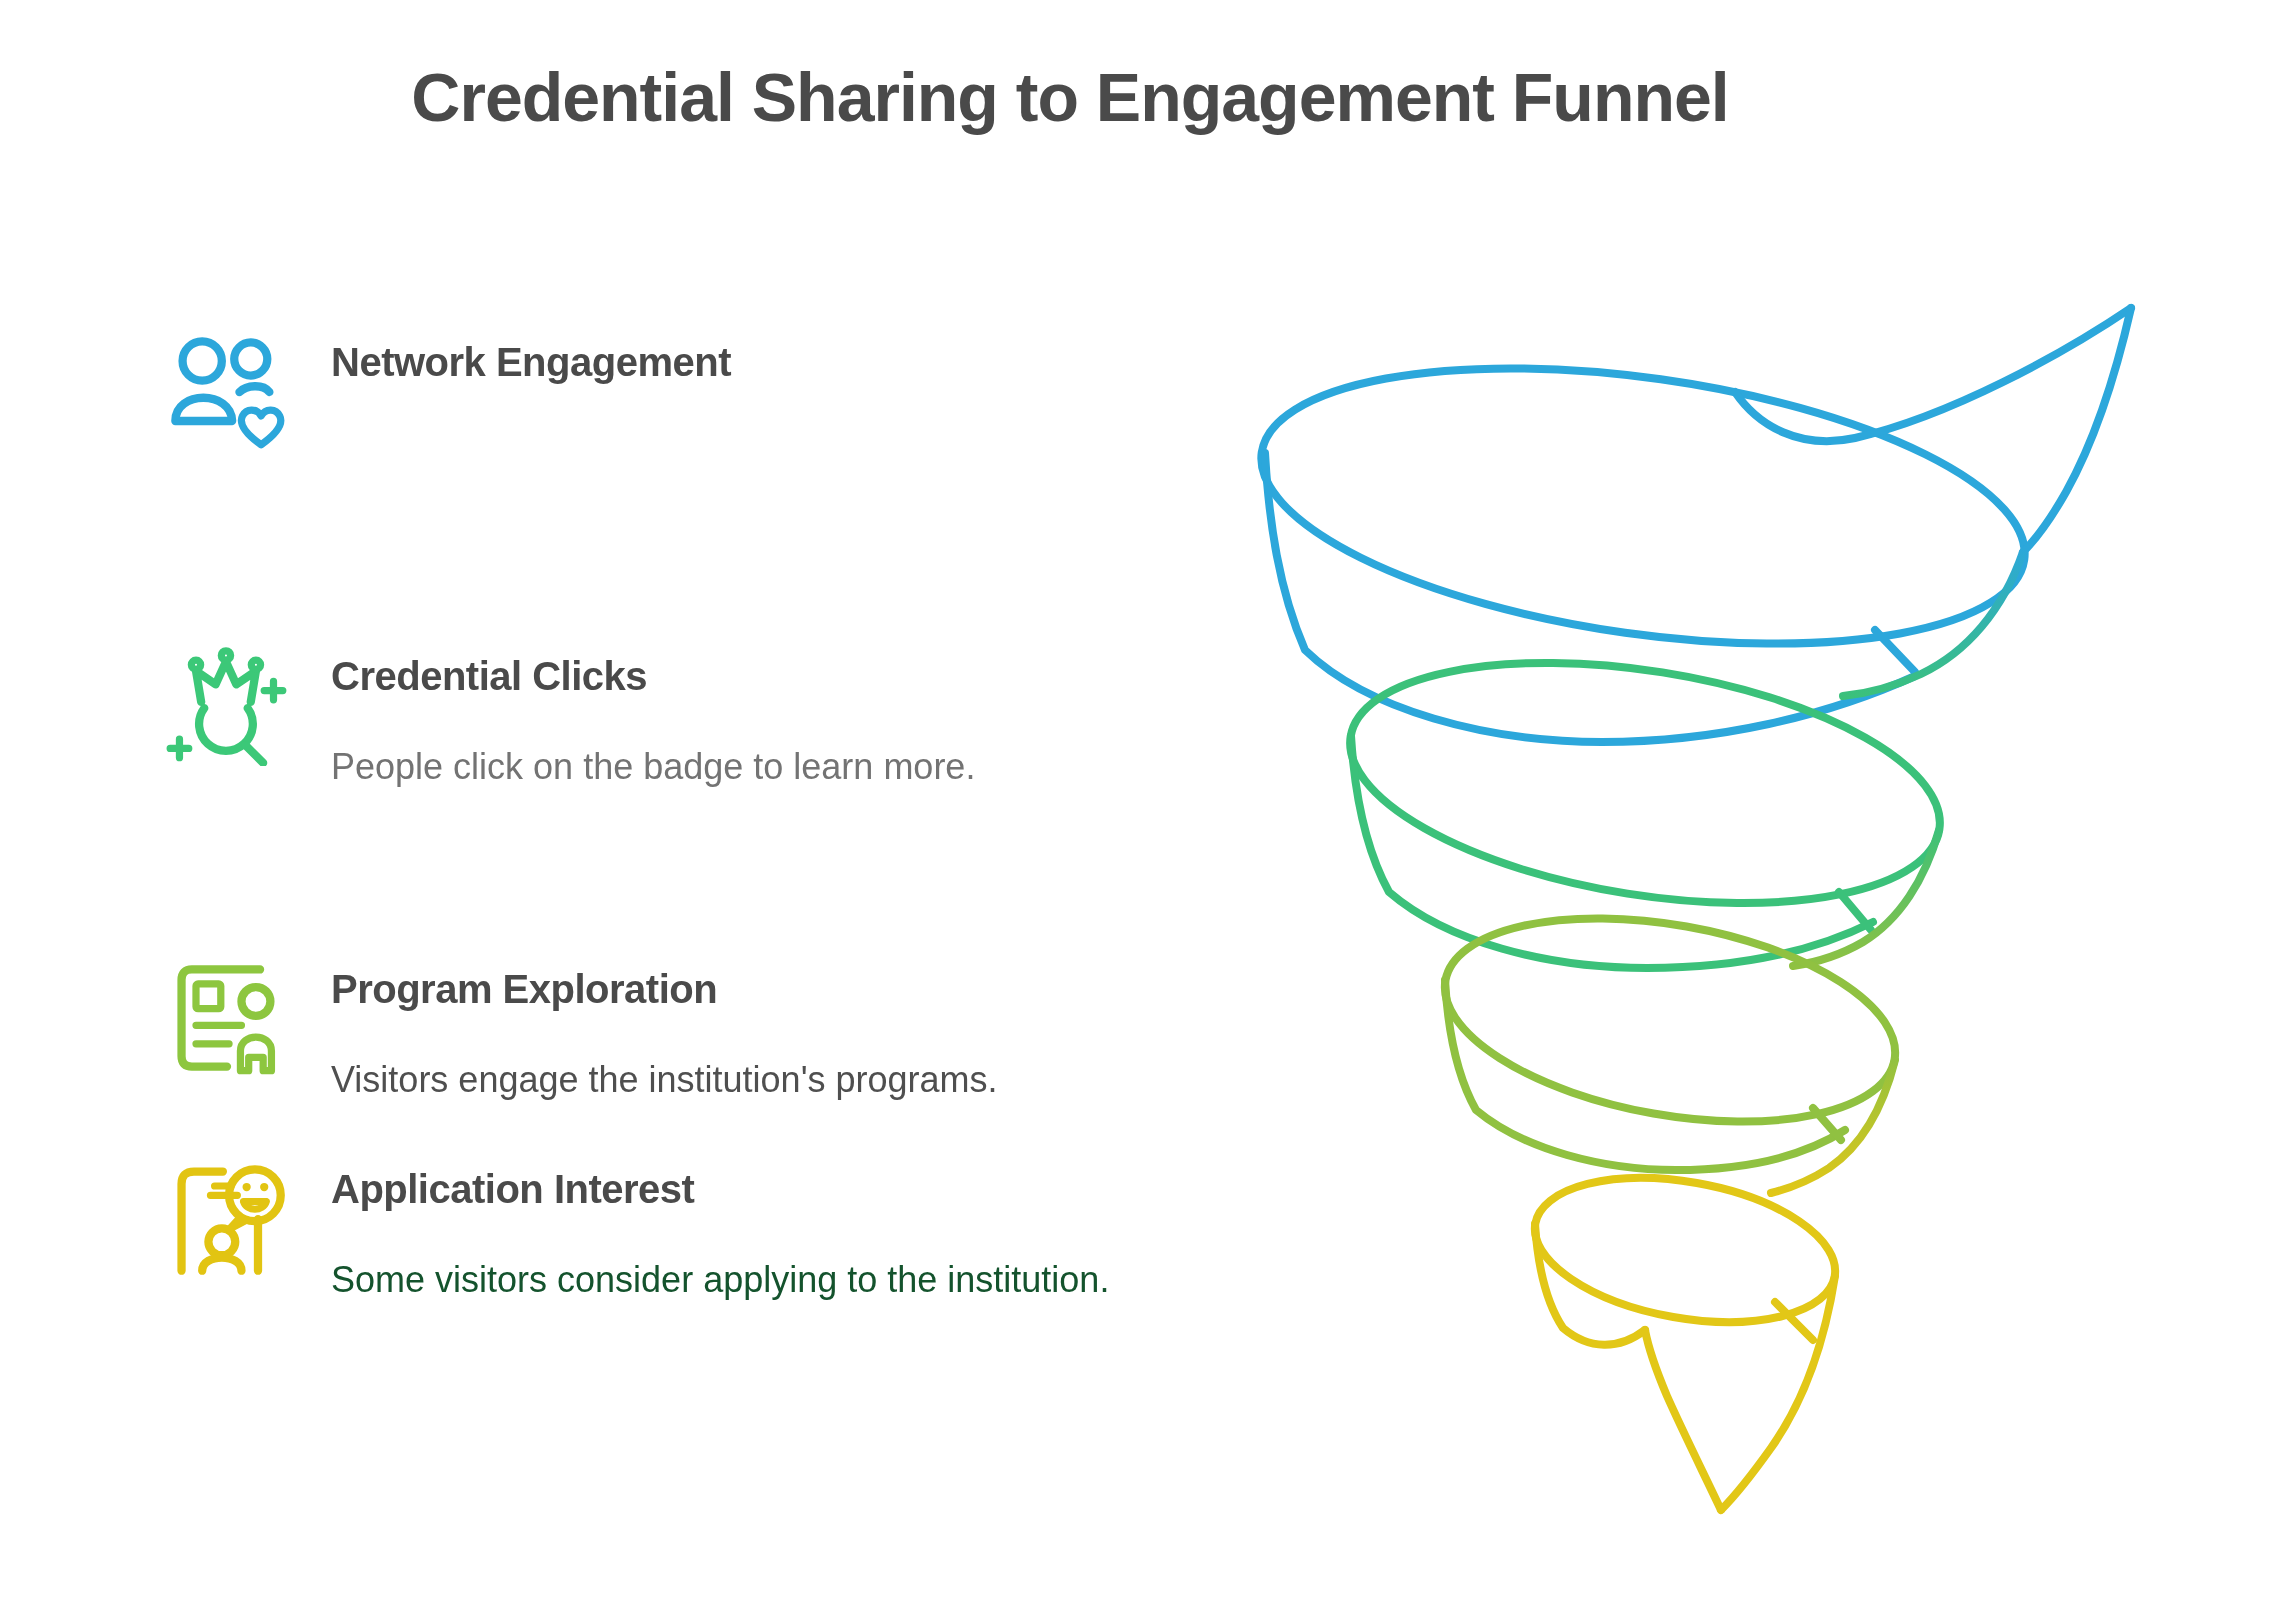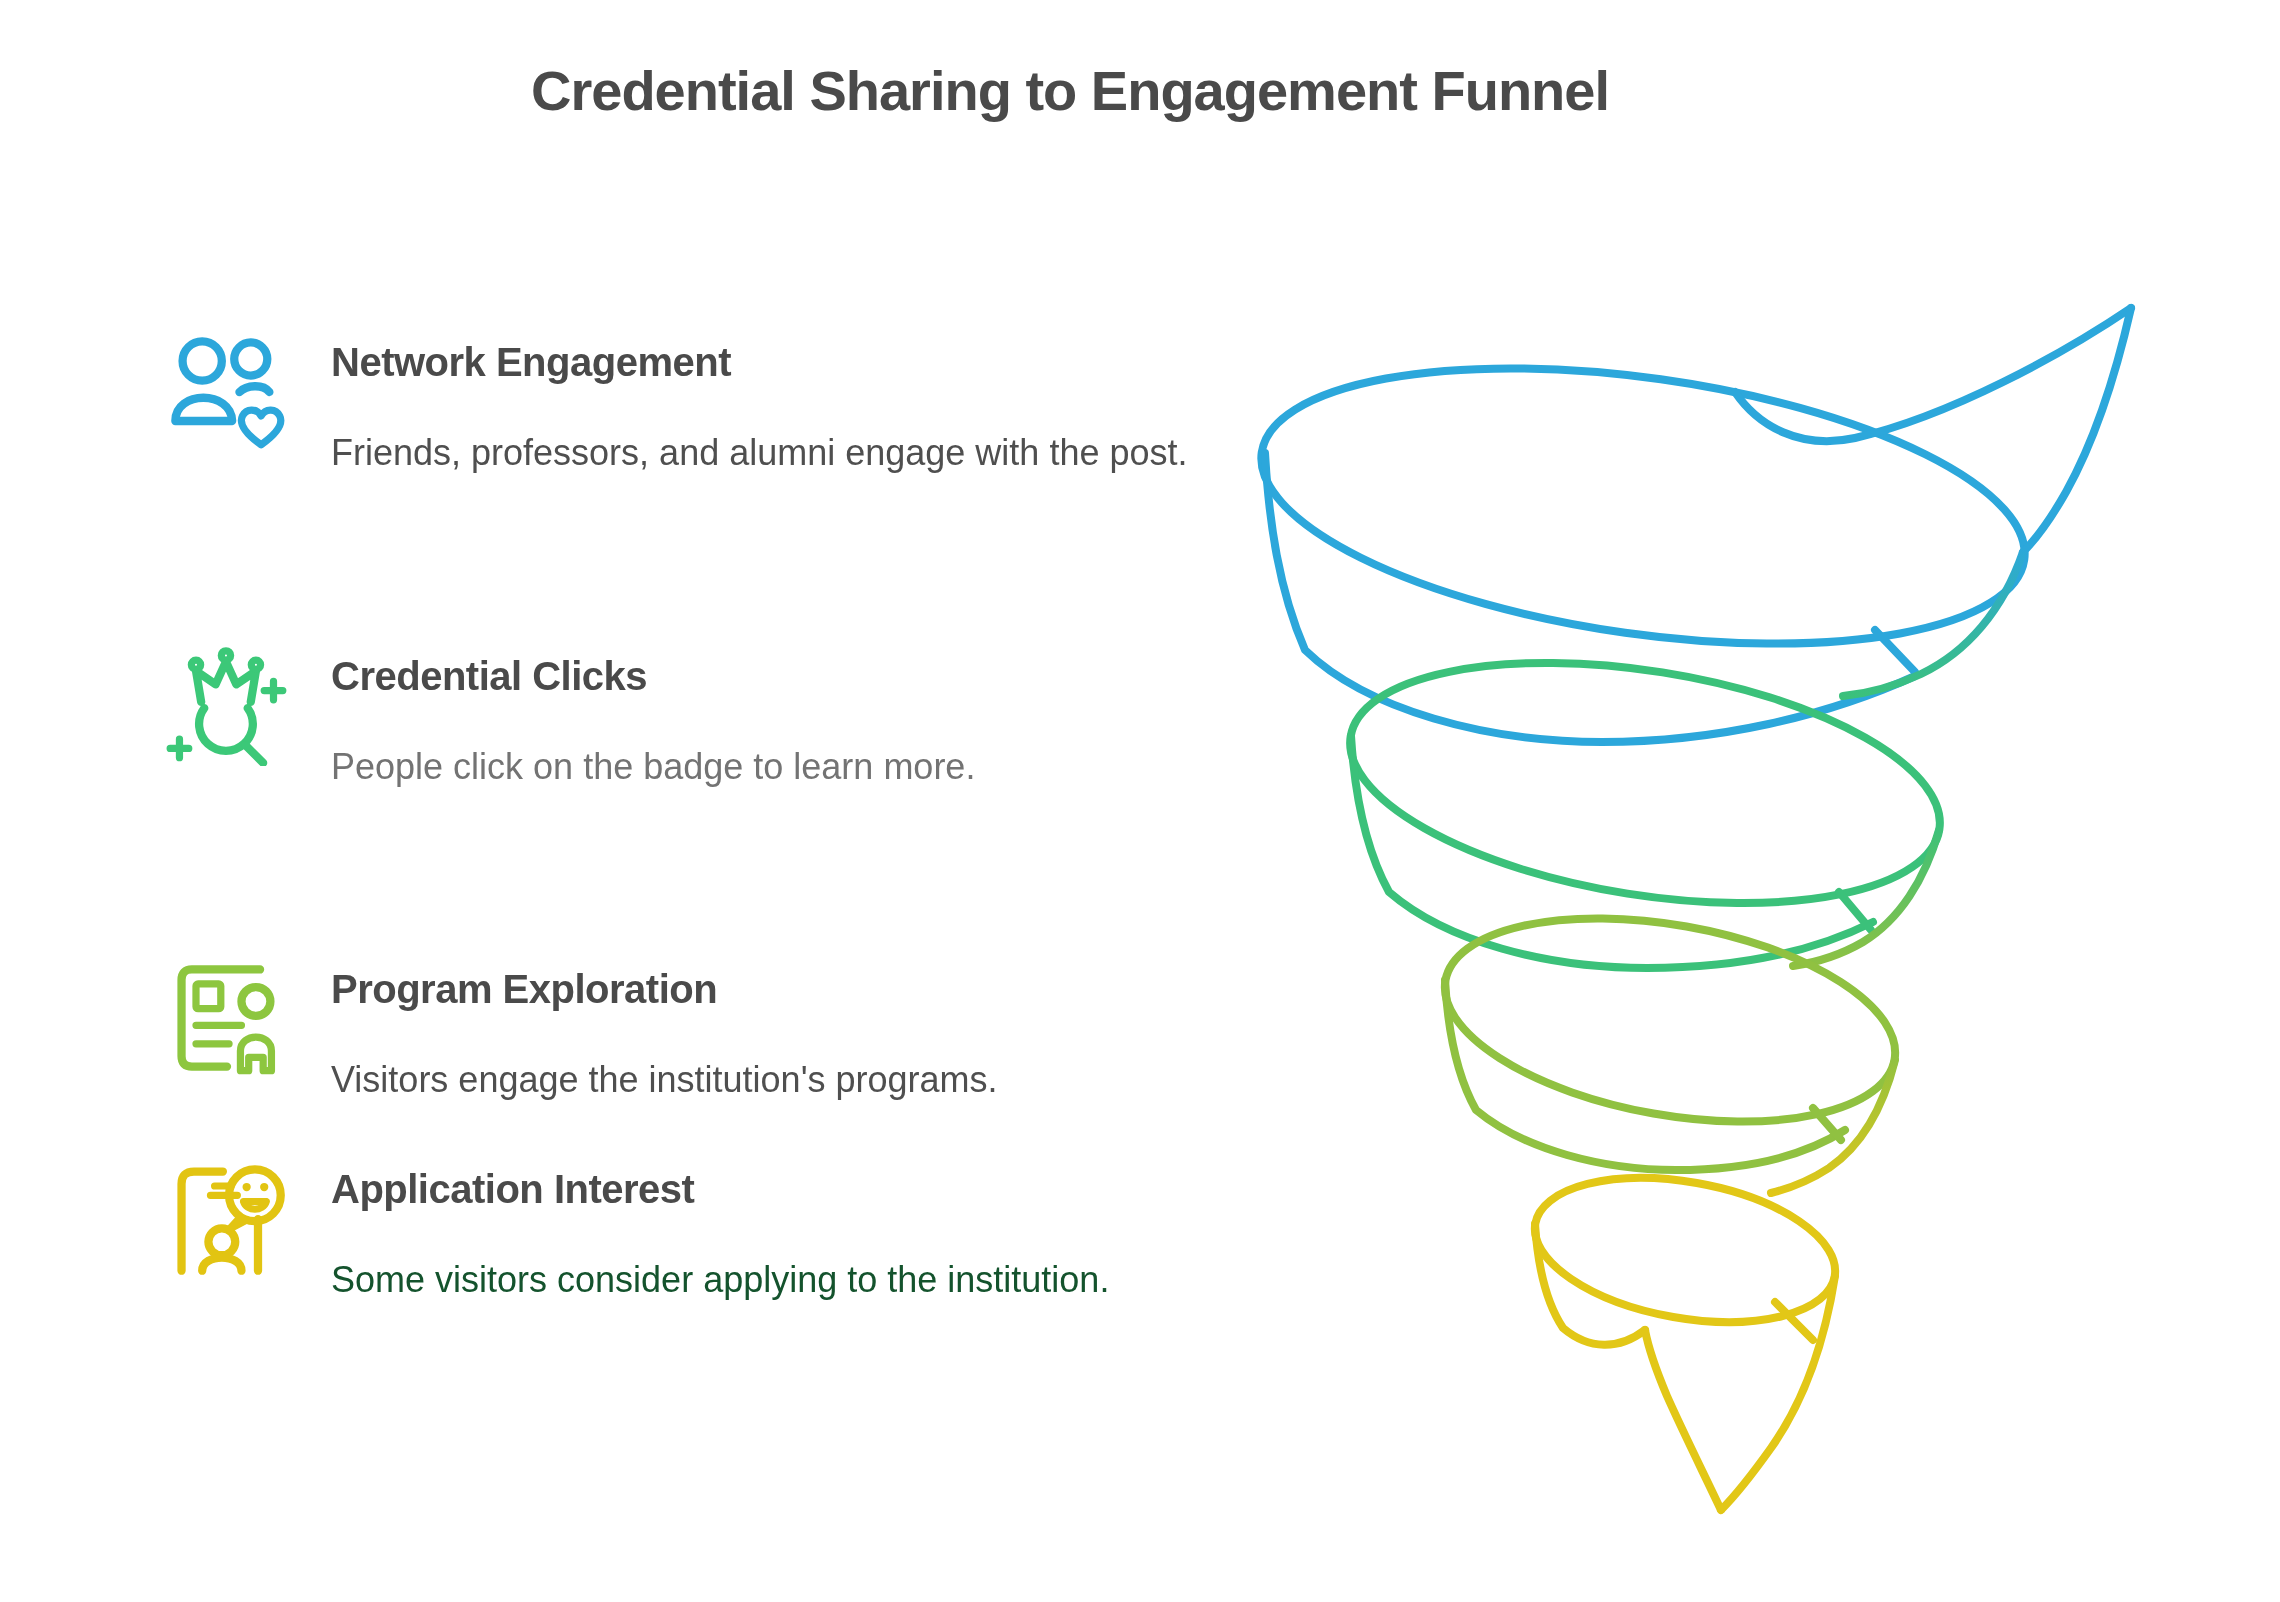--- a/index.html
+++ b/index.html
@@ -2,21 +2,21 @@
 <html><head>
 <meta charset="utf-8">
 <style>
   html,body{margin:0;padding:0;background:#ffffff;}
   body{
     width:2280px;height:1602px;position:relative;overflow:hidden;
     font-family:"Liberation Sans","DejaVu Sans",sans-serif;
   }
   .page-title{
     position:absolute;top:58px;left:0;width:2140px;text-align:center;
-    font-size:56px;font-weight:bold;color:#4A4A4A;letter-spacing:-1px;
+    font-size:68px;font-weight:bold;color:#4A4A4A;letter-spacing:-1px;
   }
   .section{position:absolute;left:165px;display:flex;align-items:flex-start;}
   .section.s1{top:328px;}
   .section.s2{top:642px;}
   .section.s3{top:955px;}
   .section.s4{top:1155px;}
   .icon-box{width:124px;height:124px;flex:0 0 124px;}
   .icon-box svg{width:124px;height:124px;display:block;}
   .sec-text{margin-left:42px;width:880px;}
   .sec-title{
@@ -43,21 +43,20 @@
     <svg viewBox="0 0 120 120">
       <circle class="i-stroke" cx="36" cy="32" r="19"></circle>
       <circle class="i-stroke" cx="83" cy="30" r="16"></circle>
       <path class="i-stroke" d="M 10 90 C 10 60, 64 60, 65 90 Z"></path>
       <path class="i-stroke" d="M 72 62 C 79 55, 95 54, 101 62"></path>
       <path class="i-thin" d="M 93 113 C 79 103, 71 93, 75 85 C 79 77, 89 78, 93 85 C 97 78, 107 77, 111 85 C 115 93, 107 103, 93 113 Z"></path>
     </svg>
   </div>
   <div class="sec-text">
     <div class="sec-title" style="color: rgb(74, 74, 74);">Network Engagement</div>
-    <div class="sec-desc" style="color: rgb(79, 79, 79);">Friends, professors, and alumni engage with the post.</div>
   </div>
 </div>
 
 <div class="section s2">
   <div class="icon-box" style="color: rgb(60, 200, 120);">
     <svg viewBox="0 0 120 120">
       <path class="i-stroke" d="M 35 58 L 30 28 L 49 41 L 59 19 L 69 41 L 88 28 L 83 58"></path>
       <circle class="i-thin" cx="30" cy="22" r="4.5"></circle>
       <circle class="i-thin" cx="59" cy="13" r="4.5"></circle>
       <circle class="i-thin" cx="88" cy="22" r="4.5"></circle>

